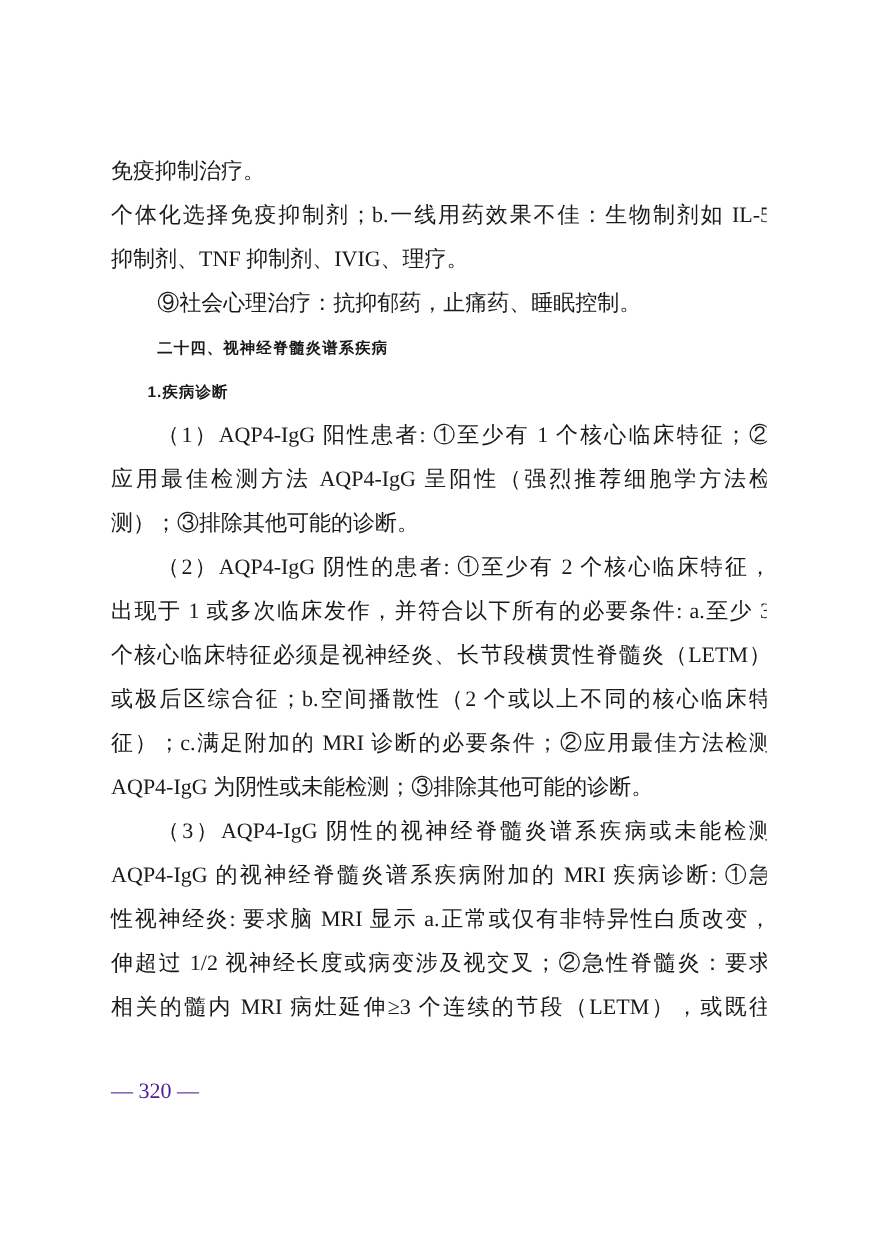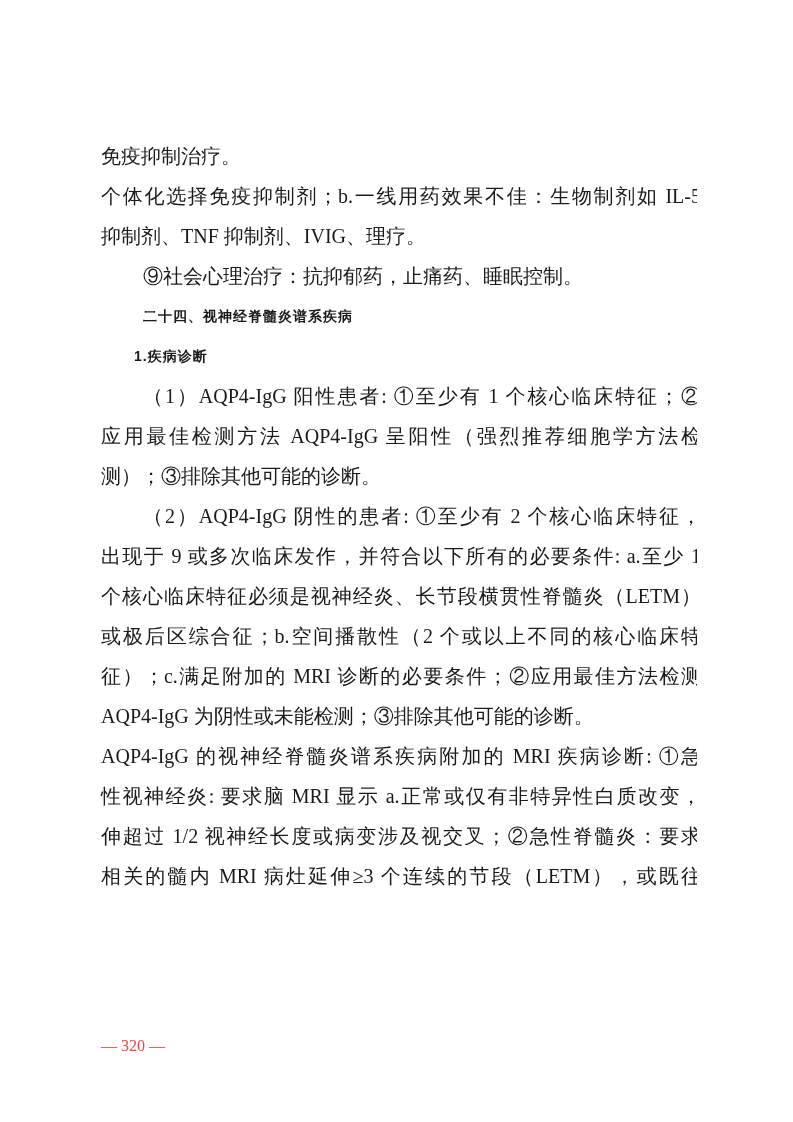--- a/index.html
+++ b/index.html
@@ -45,25 +45,25 @@
     font-weight: 700;
     font-size: 14px;
     letter-spacing: 1px;
   }
   .heading2 .line.indent {
     text-indent: 33px;
   }
   .footer {
     position: absolute;
     left: 101px;
-    top: 1026px;
+    top: 972px;
     height: 40px;
     line-height: 40px;
-    font-size: 16px;
-    color: #ef4444;
+    font-size: 20px;
+    color: #4c1d95;
   }
 </style>
 </head>
 <body>
 
 <div class="page">
   <div class="content" id="doc-content">
       <div class="block body">
         <div class="line">免疫抑制治疗。</div>
       </div>
@@ -80,27 +80,28 @@
       <div class="block heading2">
         <div class="line indent">1.疾病诊断</div>
       </div>
       <div class="block body">
         <div class="line just indent">（1）AQP4-IgG 阳性患者: ①至少有 1 个核心临床特征；②</div>
         <div class="line just">应用最佳检测方法 AQP4-IgG 呈阳性（强烈推荐细胞学方法检</div>
         <div class="line">测）；③排除其他可能的诊断。</div>
       </div>
       <div class="block body">
         <div class="line just indent">（2）AQP4-IgG 阴性的患者: ①至少有 2 个核心临床特征，</div>
-        <div class="line just">出现于 9 或多次临床发作，并符合以下所有的必要条件: a.至少 1</div>
+        <div class="line just">出现于 1 或多次临床发作，并符合以下所有的必要条件: a.至少 3</div>
         <div class="line just">个核心临床特征必须是视神经炎、长节段横贯性脊髓炎（LETM）</div>
         <div class="line just">或极后区综合征；b.空间播散性（2 个或以上不同的核心临床特</div>
         <div class="line just">征）；c.满足附加的 MRI 诊断的必要条件；②应用最佳方法检测</div>
         <div class="line">AQP4-IgG 为阴性或未能检测；③排除其他可能的诊断。</div>
       </div>
       <div class="block body">
+        <div class="line just indent">（3）AQP4-IgG 阴性的视神经脊髓炎谱系疾病或未能检测</div>
         <div class="line just">AQP4-IgG 的视神经脊髓炎谱系疾病附加的 MRI 疾病诊断: ①急</div>
         <div class="line just">性视神经炎: 要求脑 MRI 显示 a.正常或仅有非特异性白质改变，</div>
         <div class="line just">伸超过 1/2 视神经长度或病变涉及视交叉；②急性脊髓炎：要求</div>
         <div class="line just">相关的髓内 MRI 病灶延伸≥3 个连续的节段（LETM），或既往</div>
       </div>
     </div>
   <div class="footer">
     <span>— 320 —</span>
   </div>
 </div>

